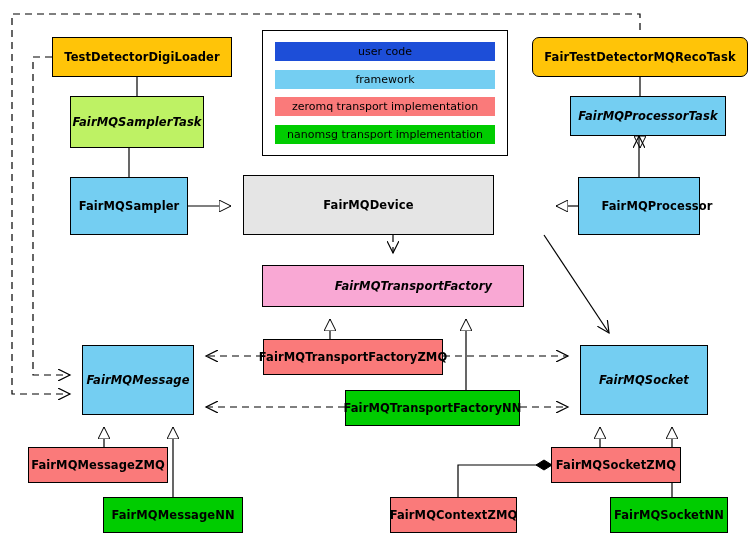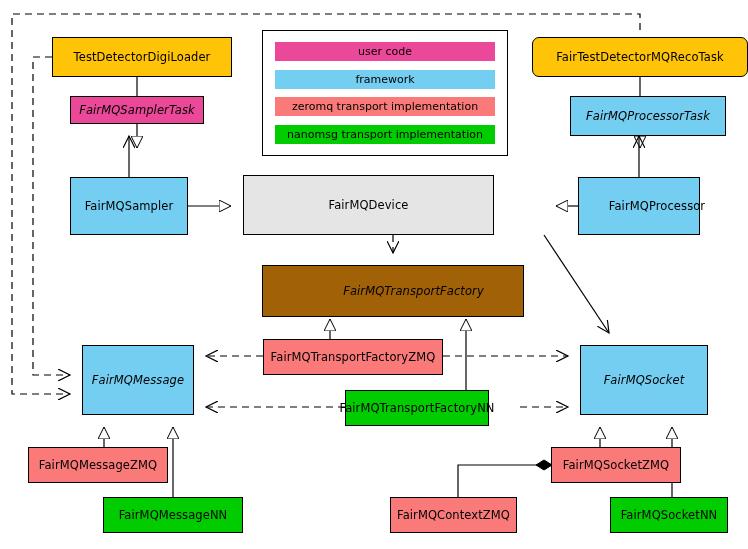--- a/index.html
+++ b/index.html
@@ -25,21 +25,21 @@
   }
   .uml-box {
     position: absolute;
     box-sizing: border-box;
     border: 1px solid #000000;
     display: flex;
     align-items: center;
     justify-content: center;
     text-align: center;
     font-size: 11.5px;
-    font-weight: normal;
+    font-weight: bold;
     color: #000000;
     line-height: 1.1;
     letter-spacing: 0.1px;
     z-index: 3;
   }
   .uml-box.abstract {
     font-style: italic;
   }
   .legend-panel {
     position: absolute;
@@ -151,39 +151,39 @@
     <g stroke="#000000" stroke-width="1.2" fill="none">
       <path d="M 672 497 L 672 427" marker-end="url(#hollow-tri)"></path>
     </g>
 
     <g stroke="#000000" stroke-width="1.2" fill="none">
       <path d="M 551 465 L 458 465 L 458 497" marker-start="url(#filled-diamond)"></path>
     </g>
   </svg>
 
   <div class="legend-panel" style="left:262px; top:30px; width:246px; height:126px;">
-    <div class="legend-row" style="background:#ec4899;">
+    <div class="legend-row" style="background:#1d4ed8;">
       <span>user code</span>
     </div>
     <div class="legend-row" style="background:#74CEF2;">
       <span>framework</span>
     </div>
     <div class="legend-row" style="background:#FA7A7A;">
       <span>zeromq transport implementation</span>
     </div>
     <div class="legend-row" style="background:#00CC00;">
       <span>nanomsg transport implementation</span>
     </div>
   </div>
 
   <div class="uml-box" style="left:52px; top:37px; width:180px; height:40px; background:#FFC408;">
     <span>TestDetectorDigiLoader</span>
   </div>
 
-  <div class="uml-box abstract" style="left:70px; top:96px; width:134px; height:28px; background:#ec4899;">
+  <div class="uml-box abstract" style="left:70px; top:96px; width:134px; height:52px; background:#bef264;">
     <span>FairMQSamplerTask</span>
   </div>
 
   <div class="uml-box" style="left:70px; top:177px; width:118px; height:58px; background:#74CEF2;">
     <span>FairMQSampler</span>
   </div>
 
   <div class="uml-box" style="left:243px; top:175px; width:251px; height:60px; background:#e5e5e5;">
     <span>FairMQDevice</span>
   </div>
@@ -193,29 +193,29 @@
   </div>
 
   <div class="uml-box abstract" style="left:570px; top:96px; width:156px; height:40px; background:#74CEF2;">
     <span>FairMQProcessorTask</span>
   </div>
 
   <div class="uml-box" style="left:532px; top:37px; width:216px; height:40px; background:#FFC408;border-radius:7px;">
     <span>FairTestDetectorMQRecoTask</span>
   </div>
 
-  <div class="uml-box abstract" style="left:262px; top:265px; width:262px; height:52px; background:#a16207;padding-left:41px;">
+  <div class="uml-box abstract" style="left:262px; top:265px; width:262px; height:42px; background:#f9a8d4;padding-left:41px;">
     <span>FairMQTransportFactory</span>
   </div>
 
   <div class="uml-box" style="left:263px; top:339px; width:180px; height:36px; background:#FA7A7A;text-align:center;">
     <span>FairMQTransportFactoryZMQ</span>
   </div>
 
-  <div class="uml-box" style="left:345px; top:390px; width:144px; height:36px; background:#00CC00;">
+  <div class="uml-box" style="left:345px; top:390px; width:175px; height:36px; background:#00CC00;">
     <span>FairMQTransportFactoryNN</span>
   </div>
 
   <div class="uml-box abstract" style="left:82px; top:345px; width:112px; height:70px; background:#74CEF2;">
     <span>FairMQMessage</span>
   </div>
 
   <div class="uml-box abstract" style="left:580px; top:345px; width:128px; height:70px; background:#74CEF2;">
     <span>FairMQSocket</span>
   </div>

